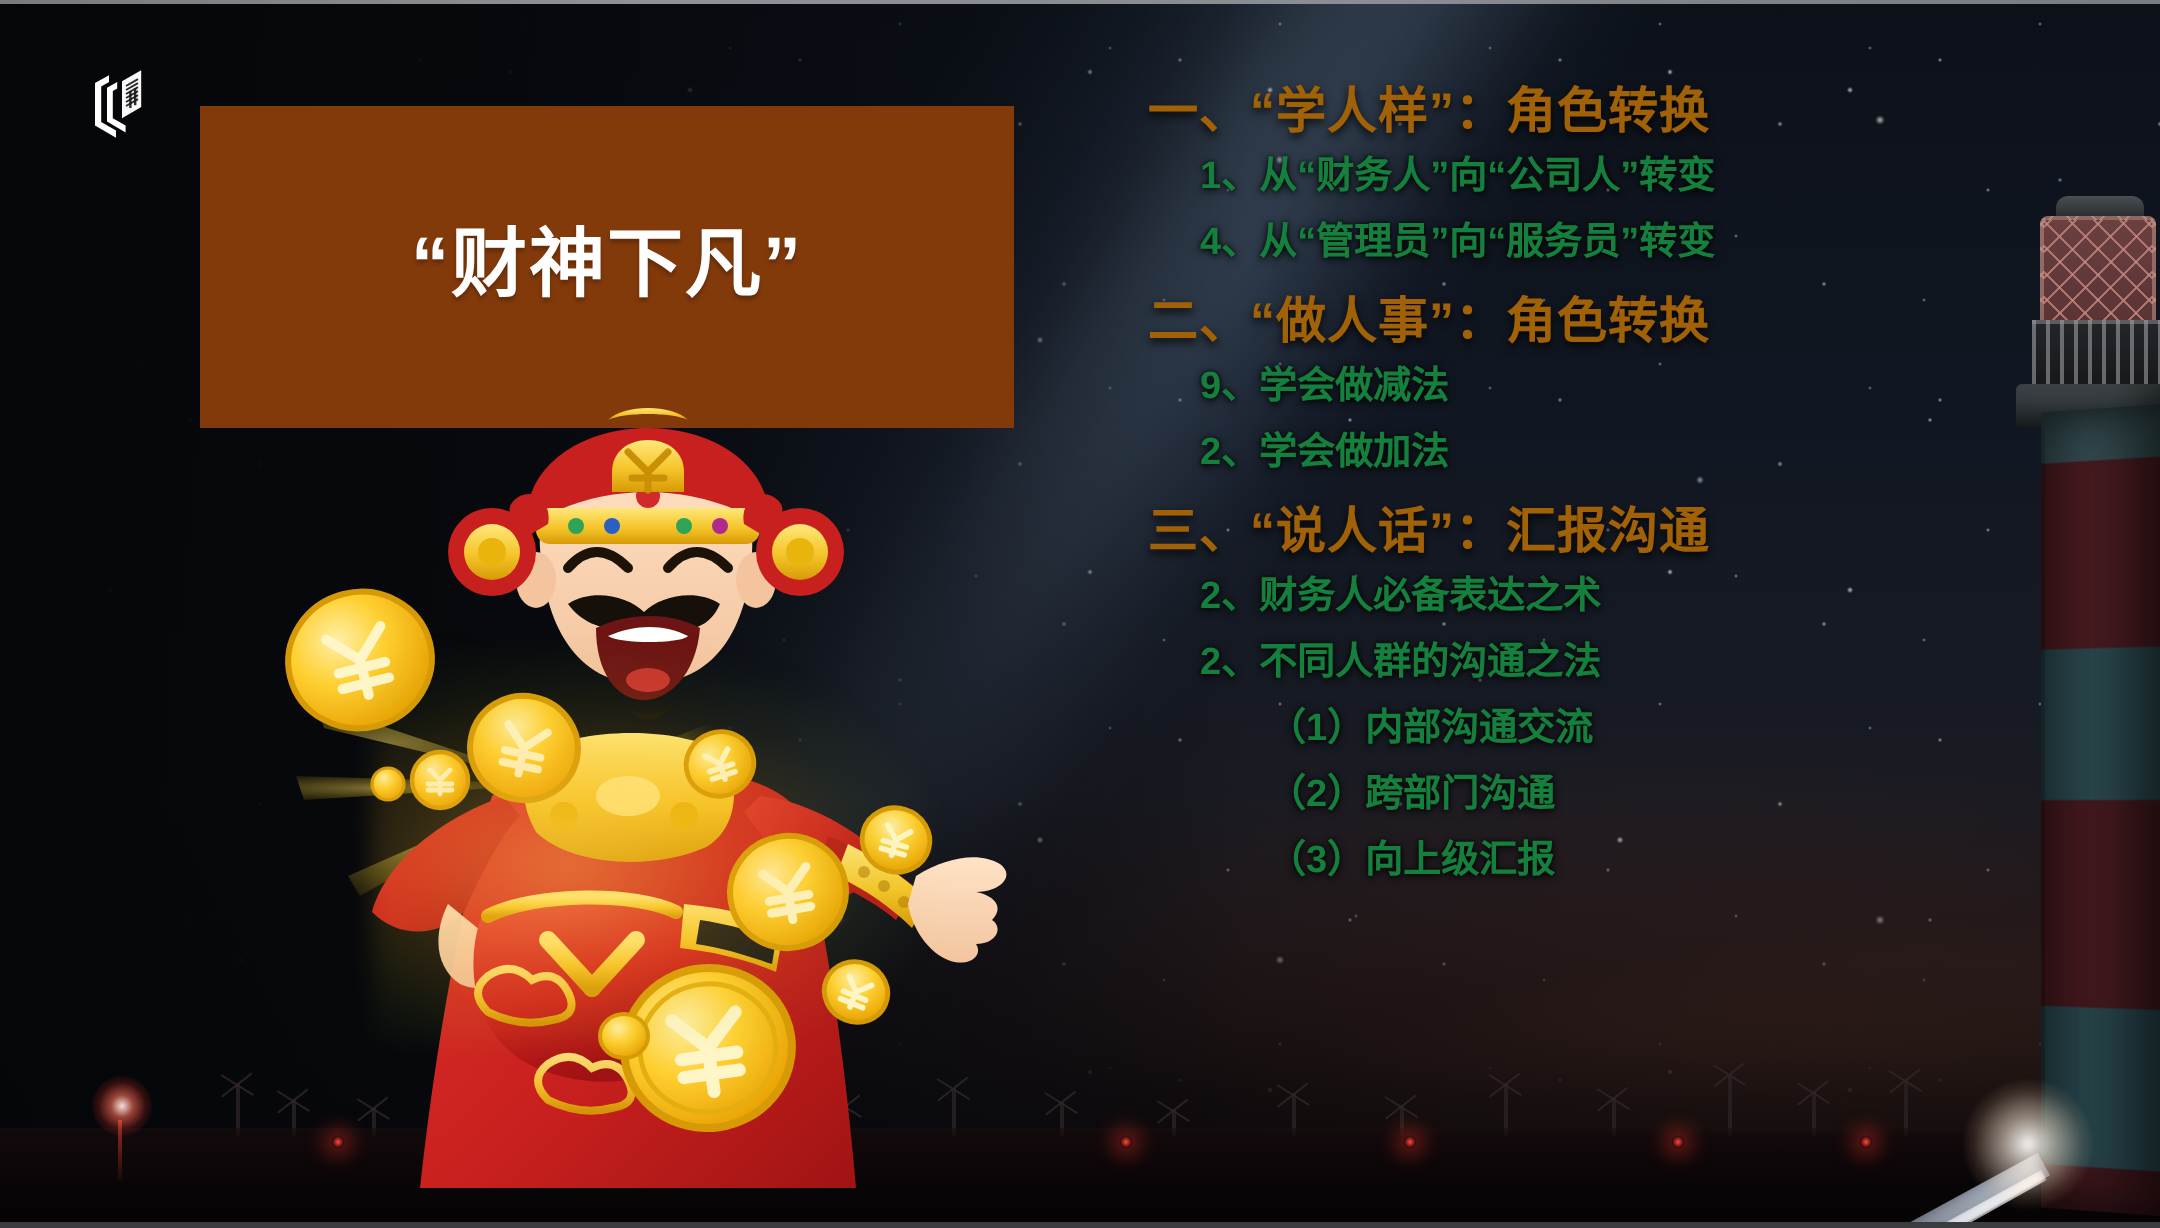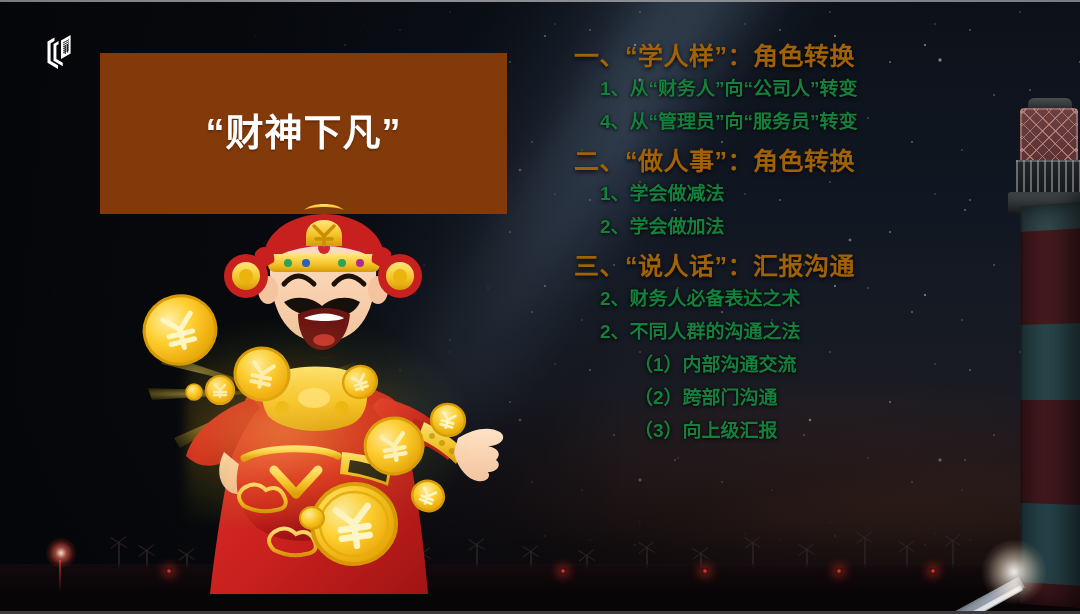--- a/index.html
+++ b/index.html
@@ -615,21 +615,21 @@
   <div class="content">
 
     <div class="sec">
       <div class="sec-head">一、“学人样”：角色转换</div>
       <div class="item">1、从“财务人”向“公司人”转变</div>
       <div class="item">4、从“管理员”向“服务员”转变</div>
     </div>
 
     <div class="sec">
       <div class="sec-head">二、“做人事”：角色转换</div>
-      <div class="item">1、学会做减法</div>
+      <div class="item">9、学会做减法</div>
       <div class="item">2、学会做加法</div>
     </div>
 
     <div class="sec">
       <div class="sec-head">三、“说人话”：汇报沟通</div>
       <div class="item">2、财务人必备表达之术</div>
       <div class="item">2、不同人群的沟通之法</div>
       <div class="item lvl2">（1）内部沟通交流</div>
       <div class="item lvl2">（2）跨部门沟通</div>
       <div class="item lvl2">（3）向上级汇报</div>

